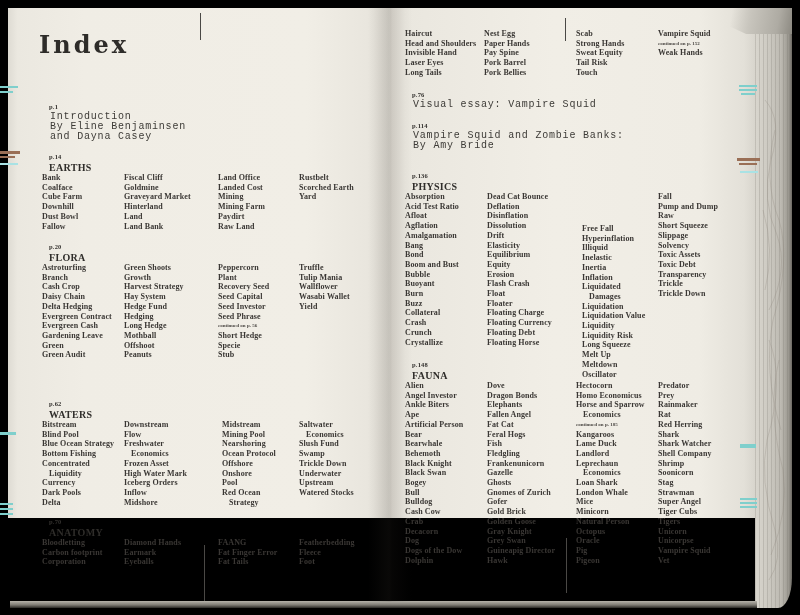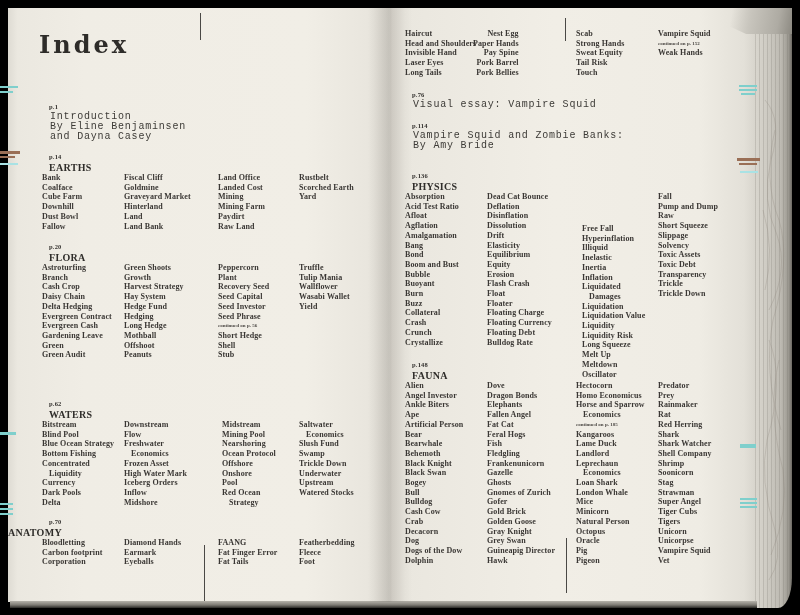--- a/index.html
+++ b/index.html
@@ -1,21 +1,21 @@
 <!DOCTYPE html>
 <html><head>
 <meta charset="utf-8">
 <style>
   html,body{margin:0;padding:0;}
   body{
     width:800px;height:615px;background:#000;position:relative;overflow:hidden;
     font-family:"Liberation Serif", serif;
   }
   
-  .page{position:absolute;top:8px;height:594px;}
+  .page{position:absolute;top:8px;height:510px;}
   #left-page{
     left:8px;width:382px;
     background:linear-gradient(90deg,#dedbd3 0,#ebe8e0 2.5%,#f0ede5 20%,#f1eee6 78%,#e8e5dd 96%,#e0ddd5 100%);
   }
   #right-page{
     left:390px;width:365px;
     background:linear-gradient(90deg,#ddd9d1 0,#eae7df 4%,#f1eee6 45%,#efece4 85%,#e3e0d8 97%,#d8d5cd 100%);
   }
   #fore-edge{
     position:absolute;left:755px;top:10px;width:37px;height:598px;
@@ -151,21 +151,21 @@
         </div>
         <div class="col" style="left: 210px;">
           <div class="term">Peppercorn</div>
           <div class="term">Plant</div>
           <div class="term">Recovery Seed</div>
           <div class="term">Seed Capital</div>
           <div class="term">Seed Investor</div>
           <div class="term">Seed Phrase</div>
           <div class="term note">continued on p. 56</div>
           <div class="term">Short Hedge</div>
-          <div class="term">Shell</div>
+          <div class="term">Specie</div>
           <div class="term">Stub</div>
         </div>
         <div class="col" style="left: 291px;">
           <div class="term">Truffle</div>
           <div class="term">Tulip Mania</div>
           <div class="term">Wallflower</div>
           <div class="term">Wasabi Wallet</div>
           <div class="term">Yield</div>
         </div>
       </div>
@@ -214,21 +214,21 @@
           <div class="term">Swamp</div>
           <div class="term">Trickle Down</div>
           <div class="term">Underwater</div>
           <div class="term">Upstream</div>
           <div class="term">Watered Stocks</div>
         </div>
       </div>
     </div>
     <div class="section" style="top: 509px;">
       <div class="plabel" style="margin-left: 41px;">p.70</div>
-      <div class="shead" style="">ANATOMY</div>
+      <div class="shead" style="margin-left: 41px;">ANATOMY</div>
       <div class="cols">
         <div class="col" style="left: 34px;">
           <div class="term">Bloodletting</div>
           <div class="term">Carbon footprint</div>
           <div class="term">Corporation</div>
         </div>
         <div class="col" style="left: 116px;">
           <div class="term">Diamond Hands</div>
           <div class="term">Earmark</div>
           <div class="term">Eyeballs</div>
@@ -252,21 +252,21 @@
   <div class="tick" style="left:176px;top:530px;height:55px;"></div>
 <div class="section" style="top: 21px;">
       <div class="cols">
         <div class="col" style="left: 15px;">
           <div class="term">Haircut</div>
           <div class="term">Head and Shoulders</div>
           <div class="term">Invisible Hand</div>
           <div class="term">Laser Eyes</div>
           <div class="term">Long Tails</div>
         </div>
-        <div class="col" style="left: 83px; text-align: right;">
+        <div class="col" style="left: 94px;">
           <div class="term">Nest Egg</div>
           <div class="term">Paper Hands</div>
           <div class="term">Pay Spine</div>
           <div class="term">Pork Barrel</div>
           <div class="term">Pork Bellies</div>
         </div>
         <div class="col" style="left: 186px;">
           <div class="term">Scab</div>
           <div class="term">Strong Hands</div>
           <div class="term">Sweat Equity</div>
@@ -324,21 +324,21 @@
           <div class="term">Elasticity</div>
           <div class="term">Equilibrium</div>
           <div class="term">Equity</div>
           <div class="term">Erosion</div>
           <div class="term">Flash Crash</div>
           <div class="term">Float</div>
           <div class="term">Floater</div>
           <div class="term">Floating Charge</div>
           <div class="term">Floating Currency</div>
           <div class="term">Floating Debt</div>
-          <div class="term">Bulldog Rate</div>
+          <div class="term">Floating Horse</div>
         </div>
         <div class="col" style="left: 192px; margin-top: 32px;">
           <div class="term">Free Fall</div>
           <div class="term">Hyperinflation</div>
           <div class="term">Illiquid</div>
           <div class="term">Inelastic</div>
           <div class="term">Inertia</div>
           <div class="term">Inflation</div>
           <div class="term">Liquidated</div>
           <div class="term ind">Damages</div>

